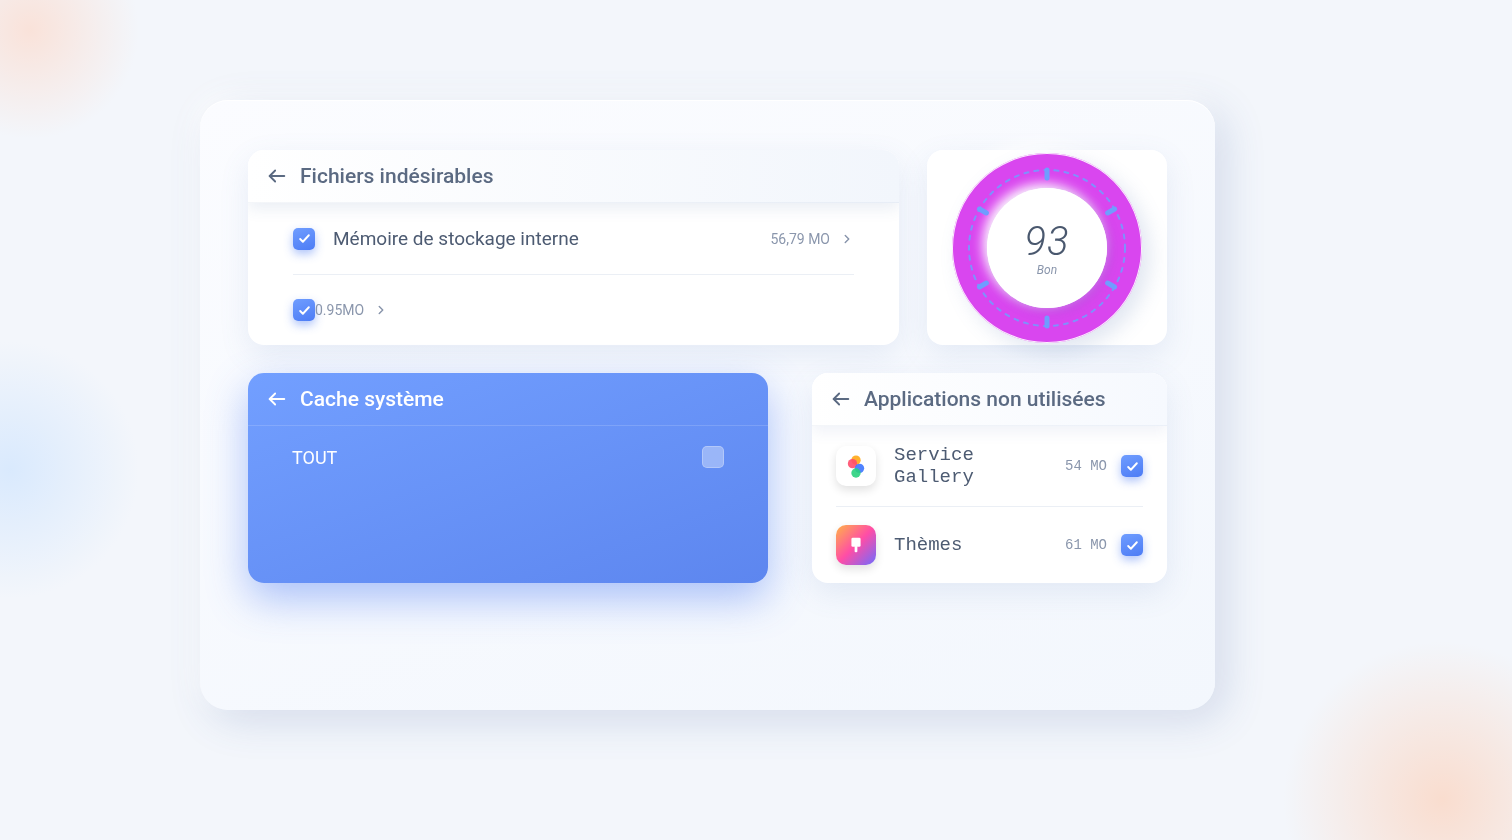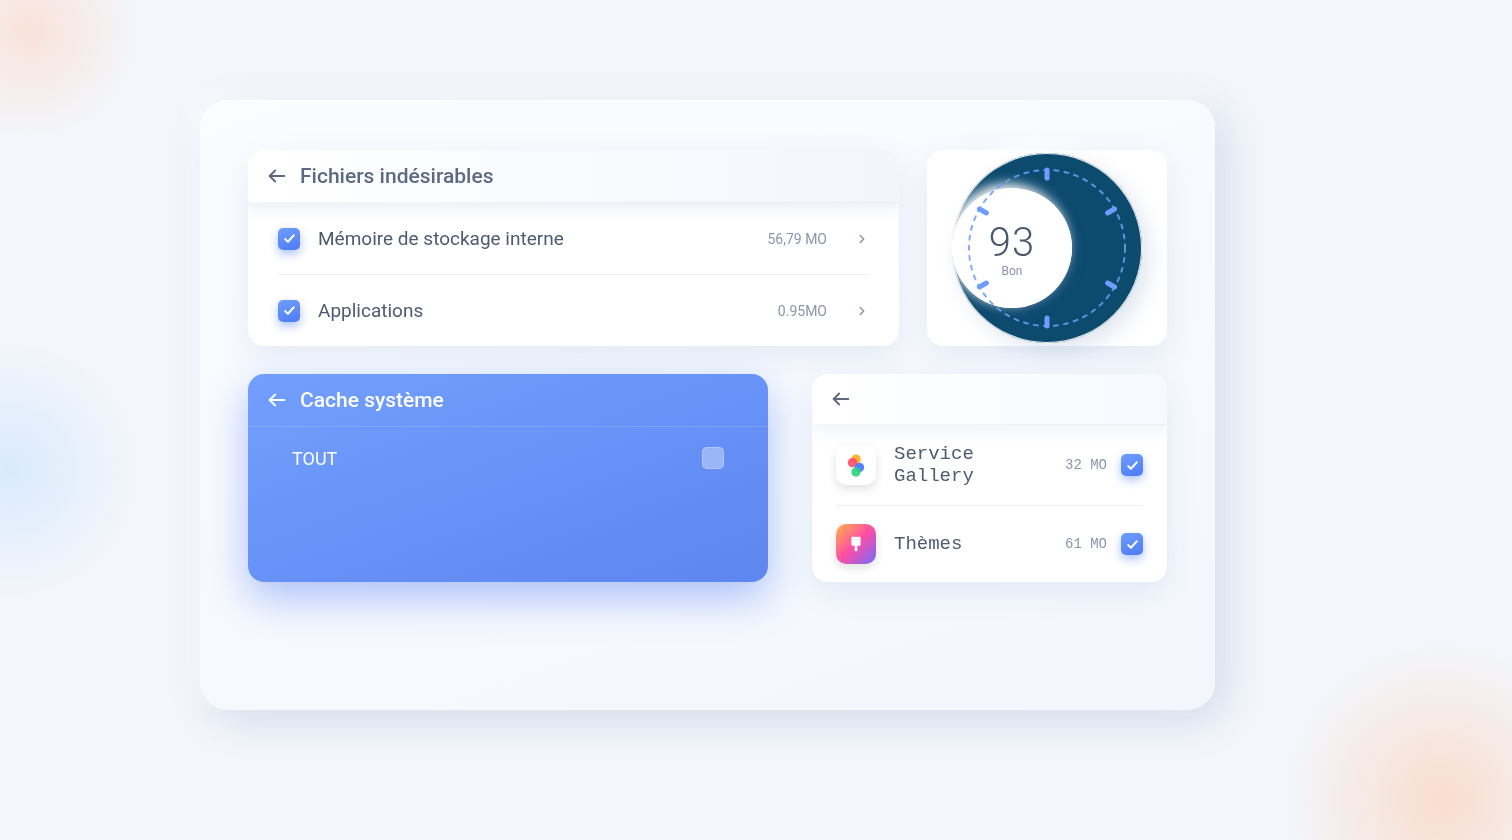--- a/index.html
+++ b/index.html
@@ -72,38 +72,38 @@
     box-shadow: 0 6px 14px rgba(60,95,160,0.10);
   }
   .undesirable-header .title {
     font-size: 21px;
     font-weight: 500;
     color: #5b6a82;
   }
 
   .arrow-left svg { display:block; }
   .list {
-    padding: 0 30px;
+    padding: 0 45px;
   }
   .item {
     display: flex;
     align-items: center;
     padding: 24px 0;
   }
   .item + .item { border-top: 1px solid rgba(60,95,160,0.10); }
   .item .label {
     flex: 1;
     font-size: 19px;
     color: #4d5b72;
     margin-left: 18px;
   }
   .item .size {
     font-size: 14px;
     color: #8a96ac;
-    margin-right: 28px;
+    margin-right: 10px;
   }
   .chevron svg { display:block; }
 
   .checkbox {
     width: 22px; height: 22px;
     border-radius: 5px;
     background: linear-gradient(160deg,#6f9dff,#4d7cf5);
     box-shadow: 0 4px 10px rgba(77,124,245,0.45);
     display:flex; align-items:center; justify-content:center;
   }
@@ -113,26 +113,26 @@
   .score {
     flex: 0 0 240px;
     display:flex;
     align-items:center;
     justify-content:center;
   }
   .gauge-wrap {
     position:relative;
     width: 190px; height: 190px;
     border-radius: 50%;
-    background: #0c4a6e;
+    background: #d946ef;
     box-shadow:
       8px 8px 20px rgba(90,120,180,0.18),
       -8px -8px 20px rgba(255,255,255,0.95),
       inset 0 0 0 1px rgba(255,255,255,0.9);
-    display:flex; align-items:center; justify-content:flex-start;
+    display:flex; align-items:center; justify-content:center;font-style:italic;
   }
   .gauge-wrap svg.ticks { position:absolute; top:8px; left:8px; }
   .gauge-inner {
     width: 120px; height:120px;
     border-radius:50%;
     background:#ffffff;
     box-shadow:
       4px 4px 12px rgba(90,120,180,0.18),
       -4px -4px 12px rgba(255,255,255,1),
       inset 0 0 0 1px rgba(255,255,255,0.9);
@@ -237,21 +237,20 @@
                 <polyline points="9 18 15 12 9 6"></polyline>
               </svg>
           </span>
         </div>
         <div class="item">
           <span class="checkbox">
             <svg width="13" height="13" viewBox="0 0 24 24" fill="none" stroke="#fff" stroke-width="3.5" stroke-linecap="round" stroke-linejoin="round">
                 <polyline points="4 13 9 18 20 6"></polyline>
               </svg>
           </span>
-          <span class="label">Applications</span>
           <span class="size">0.95MO</span>
           <span class="chevron">
             <svg width="14" height="14" viewBox="0 0 24 24" fill="none" stroke="#8a96ac" stroke-width="2.5" stroke-linecap="round" stroke-linejoin="round">
                 <polyline points="9 18 15 12 9 6"></polyline>
               </svg>
           </span>
         </div>
       </div>
     </div>
 
@@ -303,33 +302,34 @@
     </div>
 
     <div class="card unused">
       <div class="unused-header">
         <span class="arrow-left">
           <svg width="22" height="22" viewBox="0 0 24 24" fill="none" stroke="#5b6a82" stroke-width="2" stroke-linecap="round" stroke-linejoin="round">
               <line x1="20" y1="12" x2="4" y2="12"></line>
               <polyline points="10 18 4 12 10 6"></polyline>
             </svg>
         </span>
+        <span class="title">Applications non utilisées</span>
       </div>
       <div class="list">
         <div class="item">
           <span class="app-icon gallery">
             <svg width="28" height="28" viewBox="0 0 24 24">
                 <path d="M12 3a4 4 0 0 1 0 8 4 4 0 0 1 0-8z" fill="#ffb02e"></path>
                 <path d="M5 10a4 4 0 0 1 8 0 4 4 0 0 1-8 0z" fill="#ff4d6d" opacity="0.9"></path>
                 <path d="M11 14a4 4 0 0 1 8 0 4 4 0 0 1-8 0z" fill="#3d76ff" opacity="0.9"></path>
                 <path d="M8 18a4 4 0 0 1 8 0 4 4 0 0 1-8 0z" fill="#2ad17e" opacity="0.9"></path>
               </svg>
           </span>
           <span class="label">Service Gallery</span>
-          <span class="size">32 MO</span>
+          <span class="size">54 MO</span>
           <span class="checkbox">
             <svg width="13" height="13" viewBox="0 0 24 24" fill="none" stroke="#fff" stroke-width="3.5" stroke-linecap="round" stroke-linejoin="round">
                 <polyline points="4 13 9 18 20 6"></polyline>
               </svg>
           </span>
         </div>
         <div class="item">
           <span class="app-icon themes">
             <svg width="22" height="22" viewBox="0 0 24 24">
                 <rect x="7" y="4" width="10" height="10" rx="1.5" fill="#fff"></rect>

